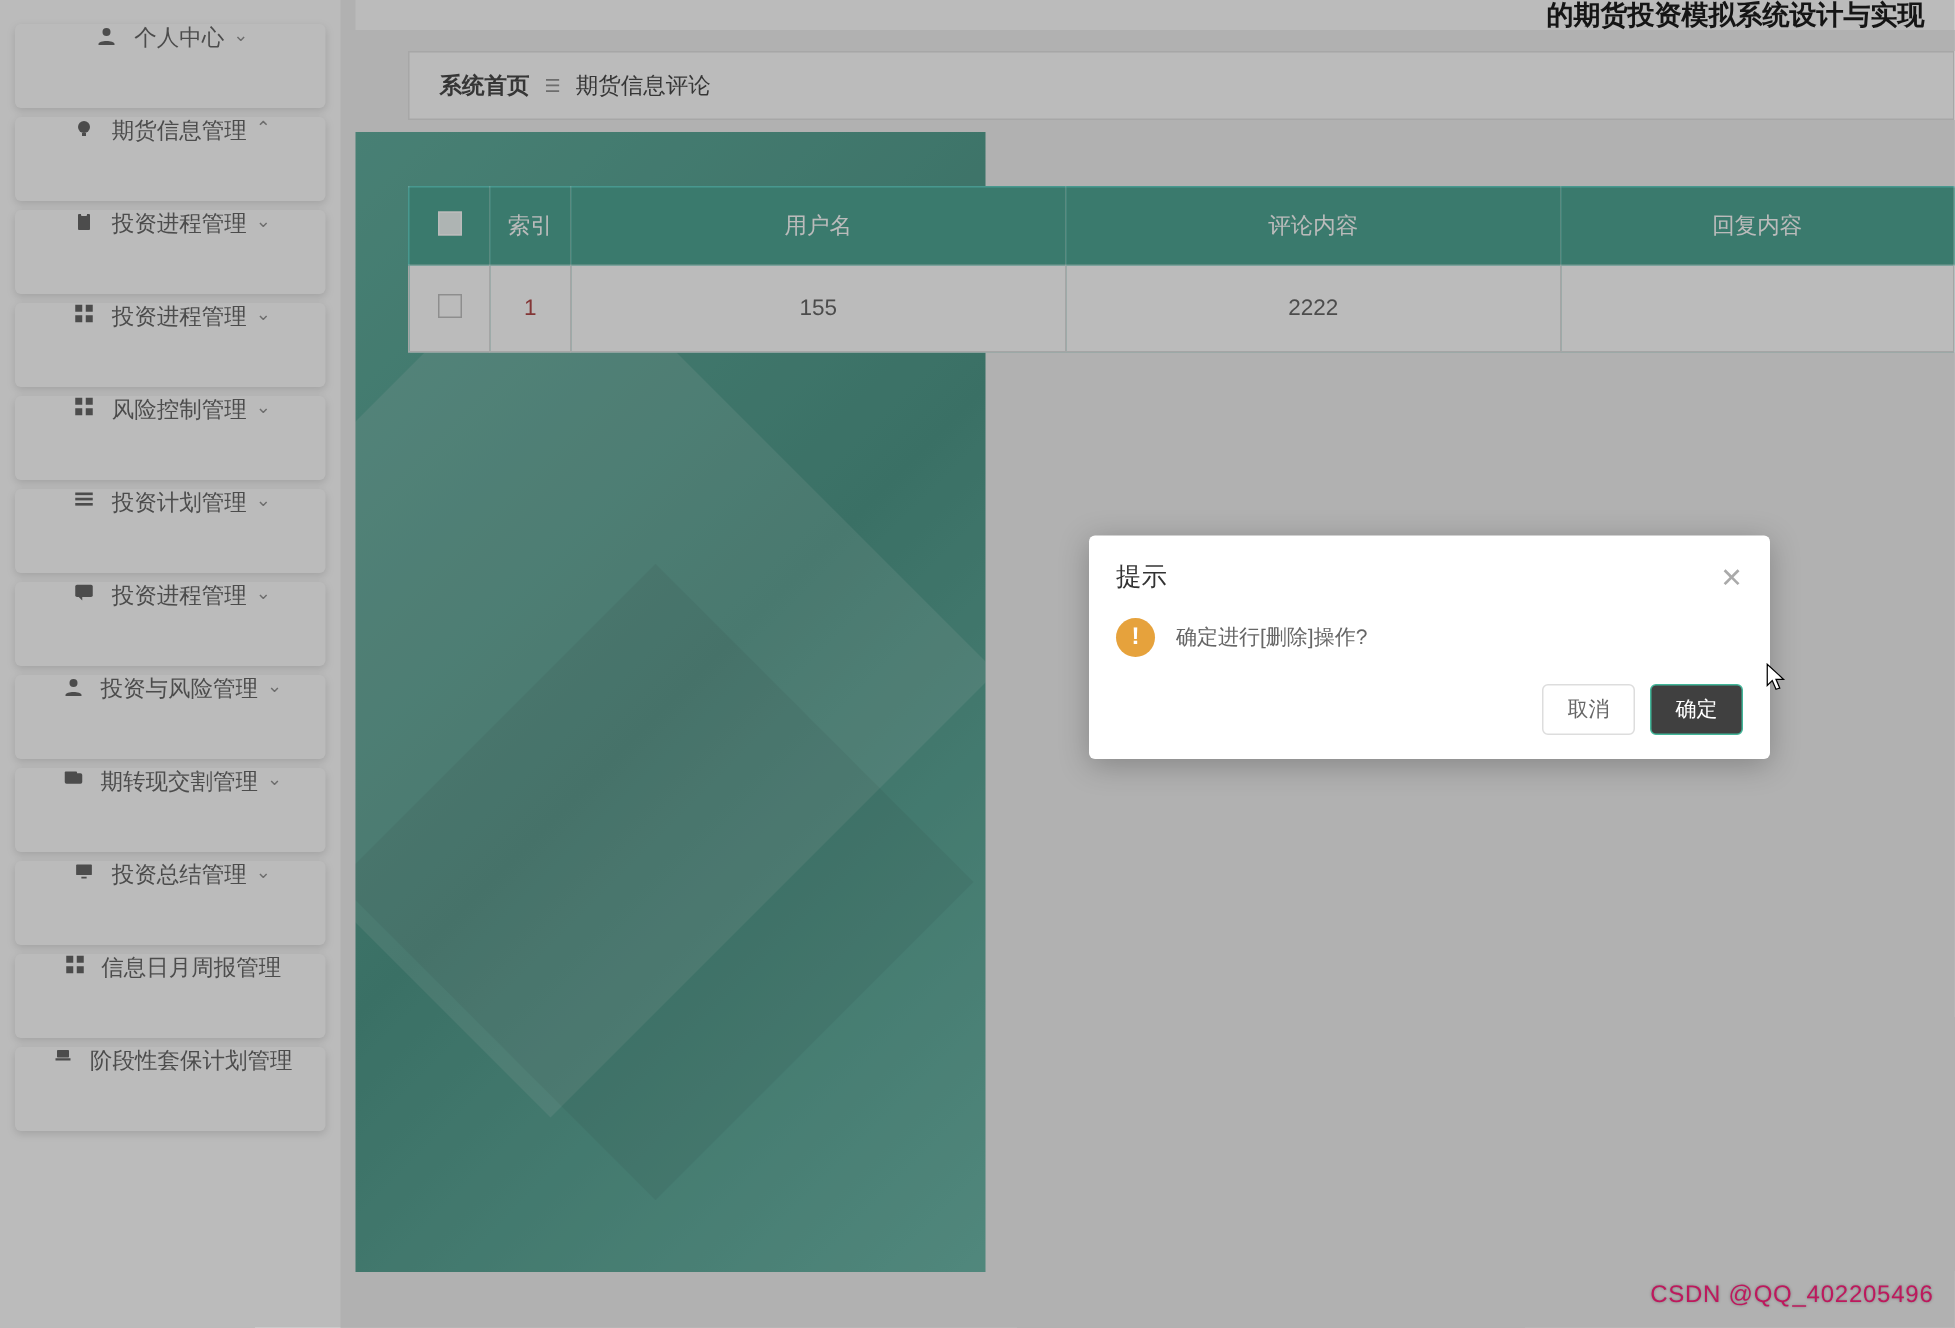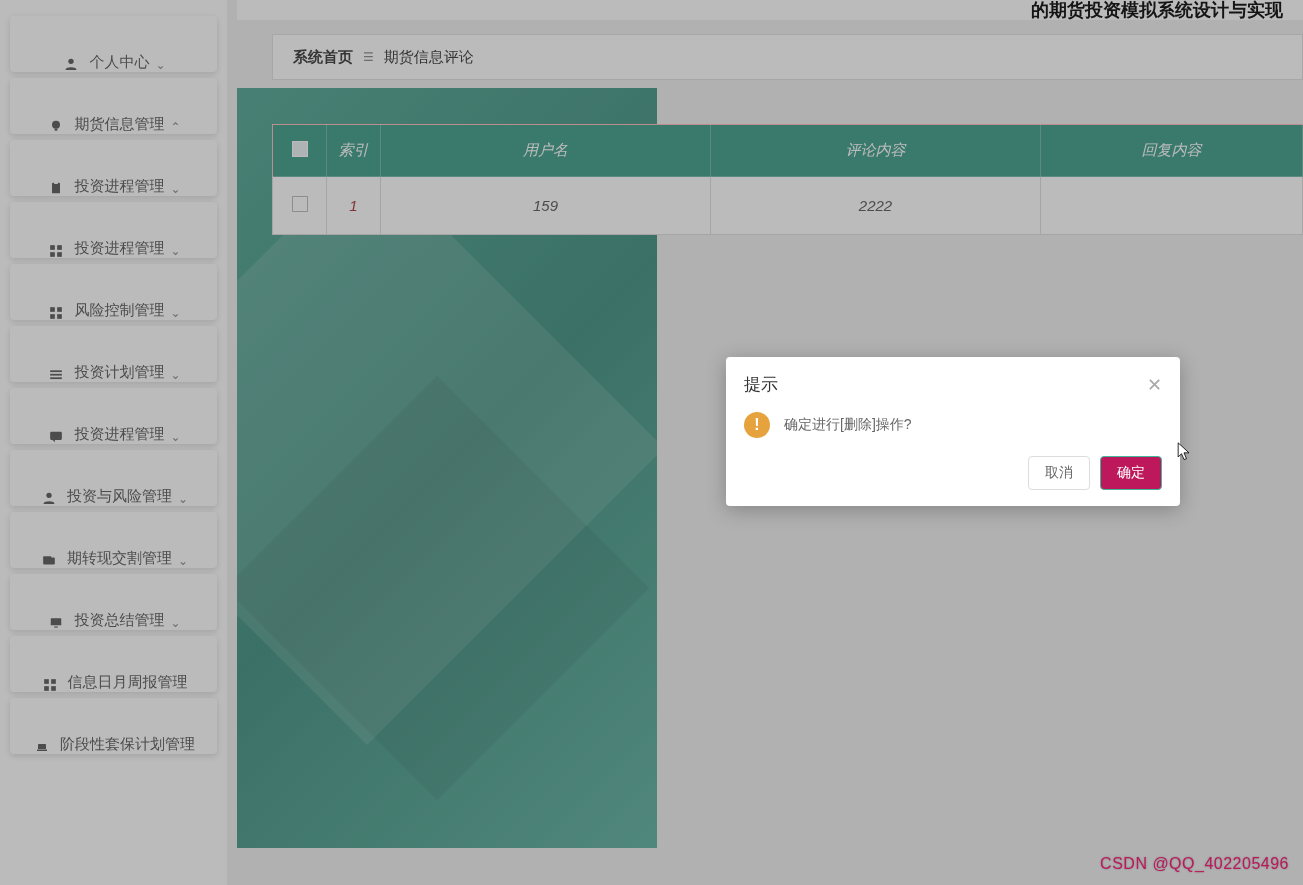--- a/index.html
+++ b/index.html
@@ -18,21 +18,21 @@
     left: 0;
     top: 0;
     width: 227px;
     height: 885px;
     background: #fff;
     overflow-y: auto;
     padding-top: 10px;
   }
   .sidebar-item {
     display: flex;
-    align-items: flex-end;
+    align-items: flex-start;
     justify-content: center;
     height: 56px;
     margin: 6px 10px;
     border-radius: 4px;
     background: #fff;
     box-shadow: 0 2px 6px rgba(0,0,0,0.15);
     color: #555;
     font-size: 15px;
     cursor: pointer;
     position: relative;
@@ -118,22 +118,21 @@
     position: absolute;
     left: 272px;
     top: 124px;
     right: 0;
     background: transparent;
   }
   table {
     border-collapse: collapse;
     width: 100%;
     min-width: 1031px;
-    background: #fca5a5;
-    font-style: italic;
+    background: #14b8a6;
   }
   thead th {
     background: #3a9b87;
     color: #fff;
     font-weight: normal;
     font-size: 15px;
     height: 52px;
     border: 1px solid rgba(255,255,255,0.25);
     text-align: center;
   }
@@ -209,21 +208,21 @@
     height: 34px;
     padding: 0 16px;
     border-radius: 4px;
     font-size: 14px;
     cursor: pointer;
     display: inline-flex;
     align-items: center;
     justify-content: center;
   }
   .btn-cancel { background: #fff; border: 1px solid #ddd; color: #666; }
-  .btn-ok { background: #be185d; border: 1px solid #42b699; color: #fff; }
+  .btn-ok { background: #404040; border: 1px solid #42b699; color: #fff; }
   .watermark {
     position: absolute;
     right: 14px;
     bottom: 12px;
     color: #be185d;
     font-size: 16px;
     letter-spacing: 0.5px;
     text-shadow: 0 0 2px rgba(0,0,0,0.3);
   }
   .cursor {
@@ -386,21 +385,21 @@
         <th class="col-idx">索引</th>
         <th class="col-user">用户名</th>
         <th class="col-comment">评论内容</th>
         <th class="col-reply">回复内容</th>
       </tr>
     </thead>
     <tbody>
       <tr>
         <td class="col-chk"><span class="chk"></span></td>
         <td class="col-idx idx">1</td>
-        <td class="col-user">159</td>
+        <td class="col-user">155</td>
         <td class="col-comment">2222</td>
         <td class="col-reply"></td>
       </tr>
     </tbody>
   </table>
 </div>
 
 <div class="dim-overlay"></div>
 
 <div class="dialog">

